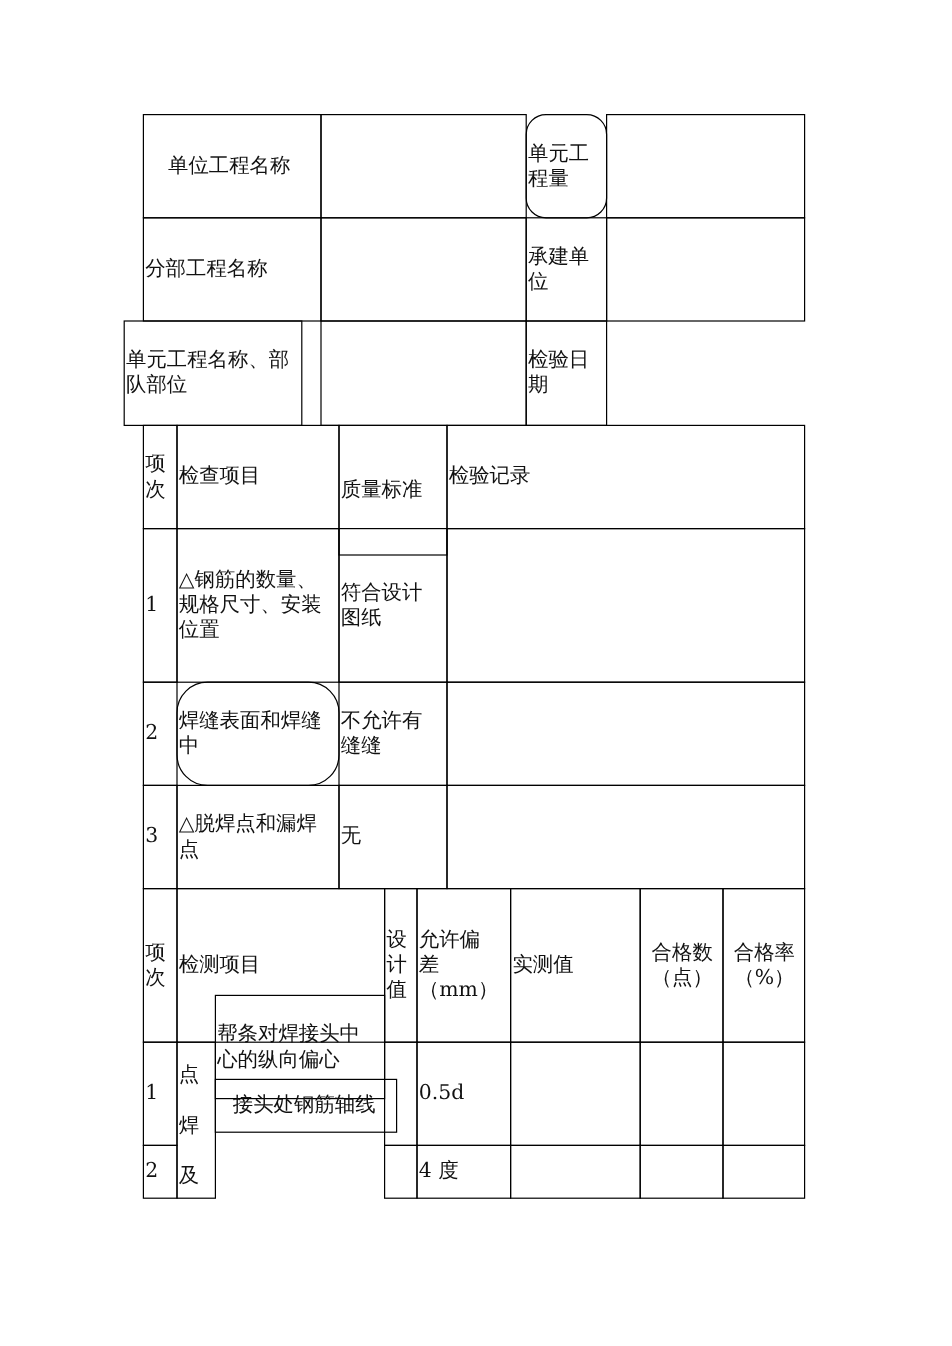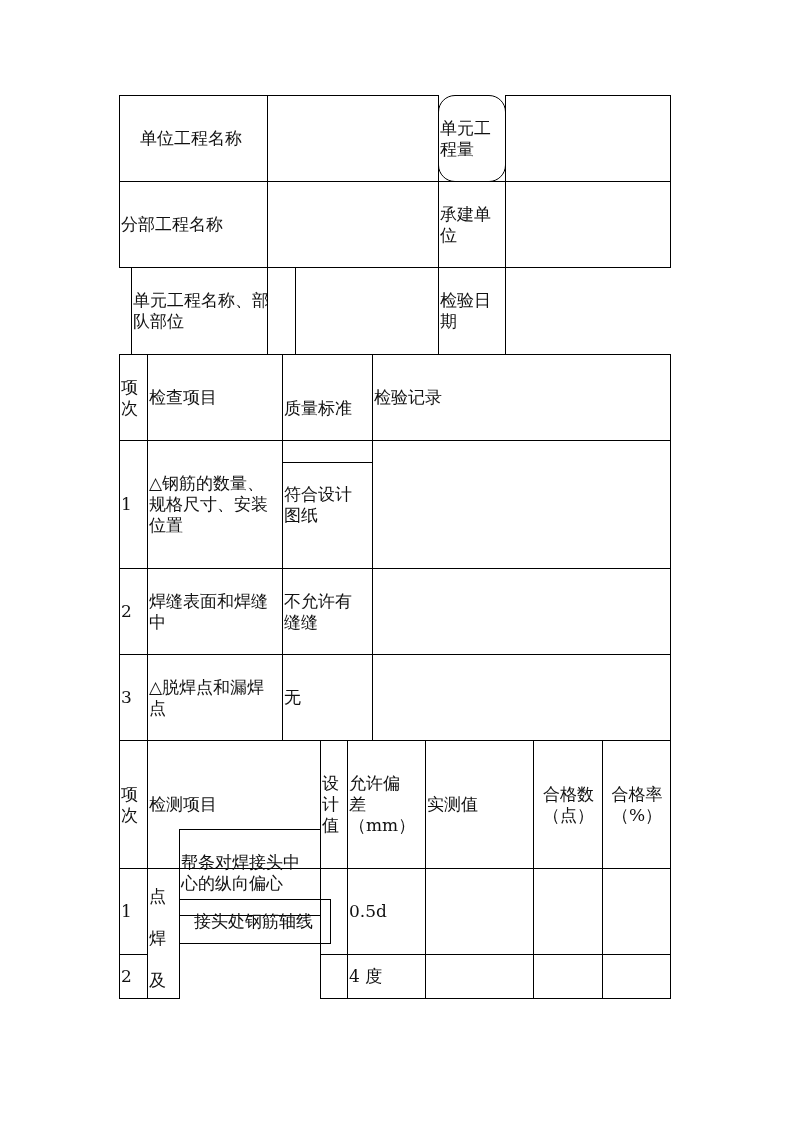--- a/index.html
+++ b/index.html
@@ -40,21 +40,21 @@
       <span class="txt"></span>
     </div>
   <div class="cell" style="left:439px;top:182px;width:68px;height:87px;">
       <span class="txt">承建单
 位</span>
     </div>
   <div class="cell" style="left:506px;top:182px;width:166px;height:87px;">
       <span class="txt"></span>
     </div>
 
-  <div class="cell" style="left:132px;top:268px;width:165px;height:88px;">
+  <div class="cell" style="left:104px;top:268px;width:149px;height:88px;">
       <span class="txt">单元工程名称、部
 队部位</span>
     </div>
   <div class="cell" style="left:268px;top:268px;width:172px;height:88px;">
       <span class="txt"></span>
     </div>
   <div class="cell" style="left:439px;top:268px;width:68px;height:88px;">
       <span class="txt">检验日
 期</span>
     </div>
@@ -85,21 +85,21 @@
       <span class="txt">符合设计
 图纸</span>
     </div>
   <div class="cell" style="left:373px;top:441px;width:299px;height:129px;">
       <span class="txt"></span>
     </div>
 
   <div class="cell" style="left:120px;top:569px;width:29px;height:87px;">
       <span class="txt">2</span>
     </div>
-  <div class="cell" style="left:148px;top:569px;width:136px;height:87px;">
+  <div class="cell" style="left:148px;top:569px;width:136px;height:87px;border-radius:26px;">
       <span class="txt">焊缝表面和焊缝
 中</span>
     </div>
   <div class="cell" style="left:283px;top:569px;width:91px;height:87px;">
       <span class="txt">不允许有
 缝缝</span>
     </div>
   <div class="cell" style="left:373px;top:569px;width:299px;height:87px;">
       <span class="txt"></span>
     </div>

